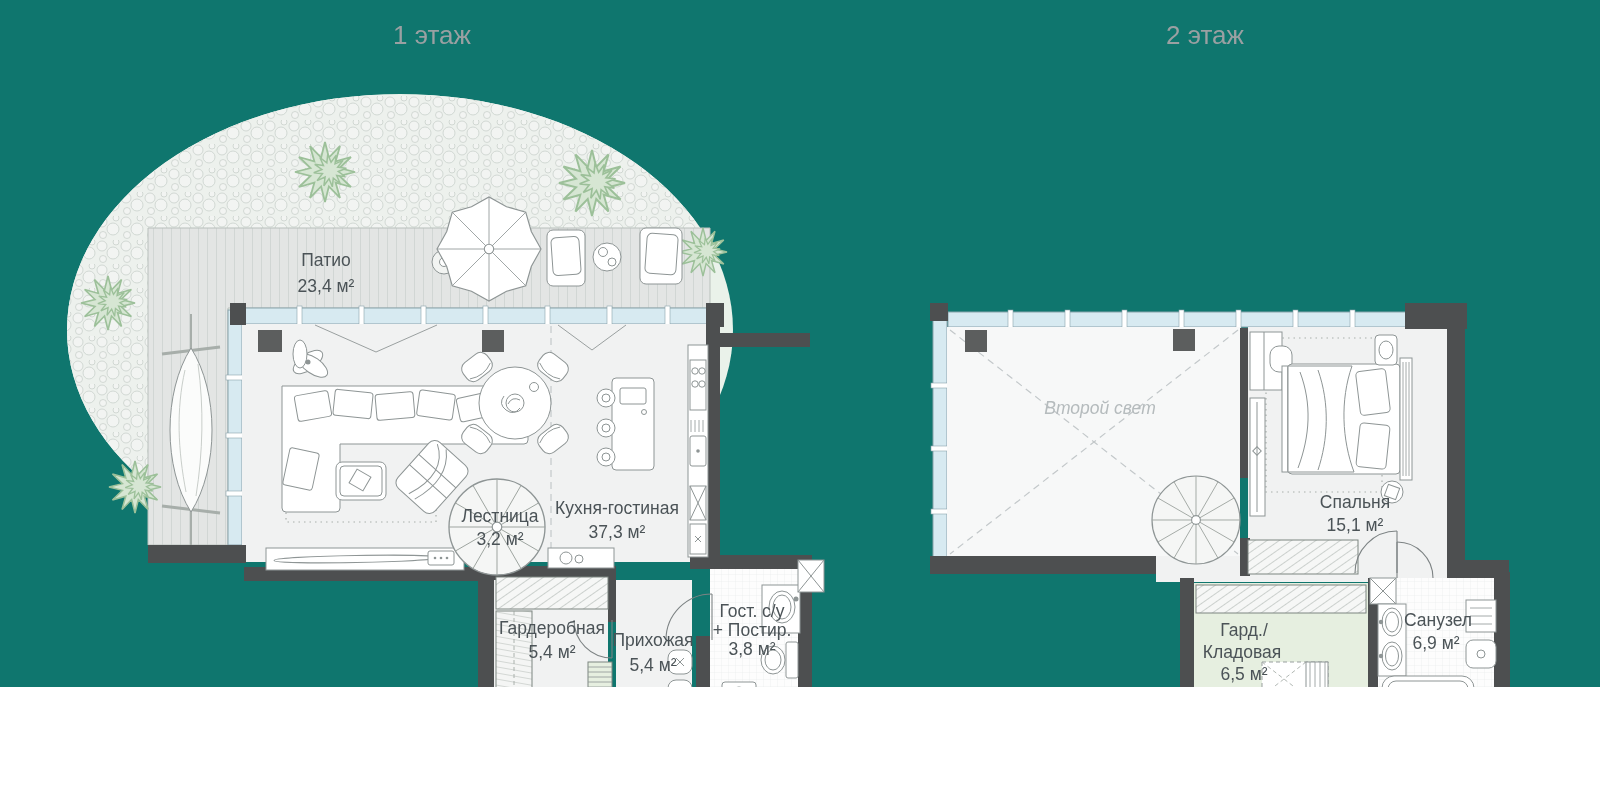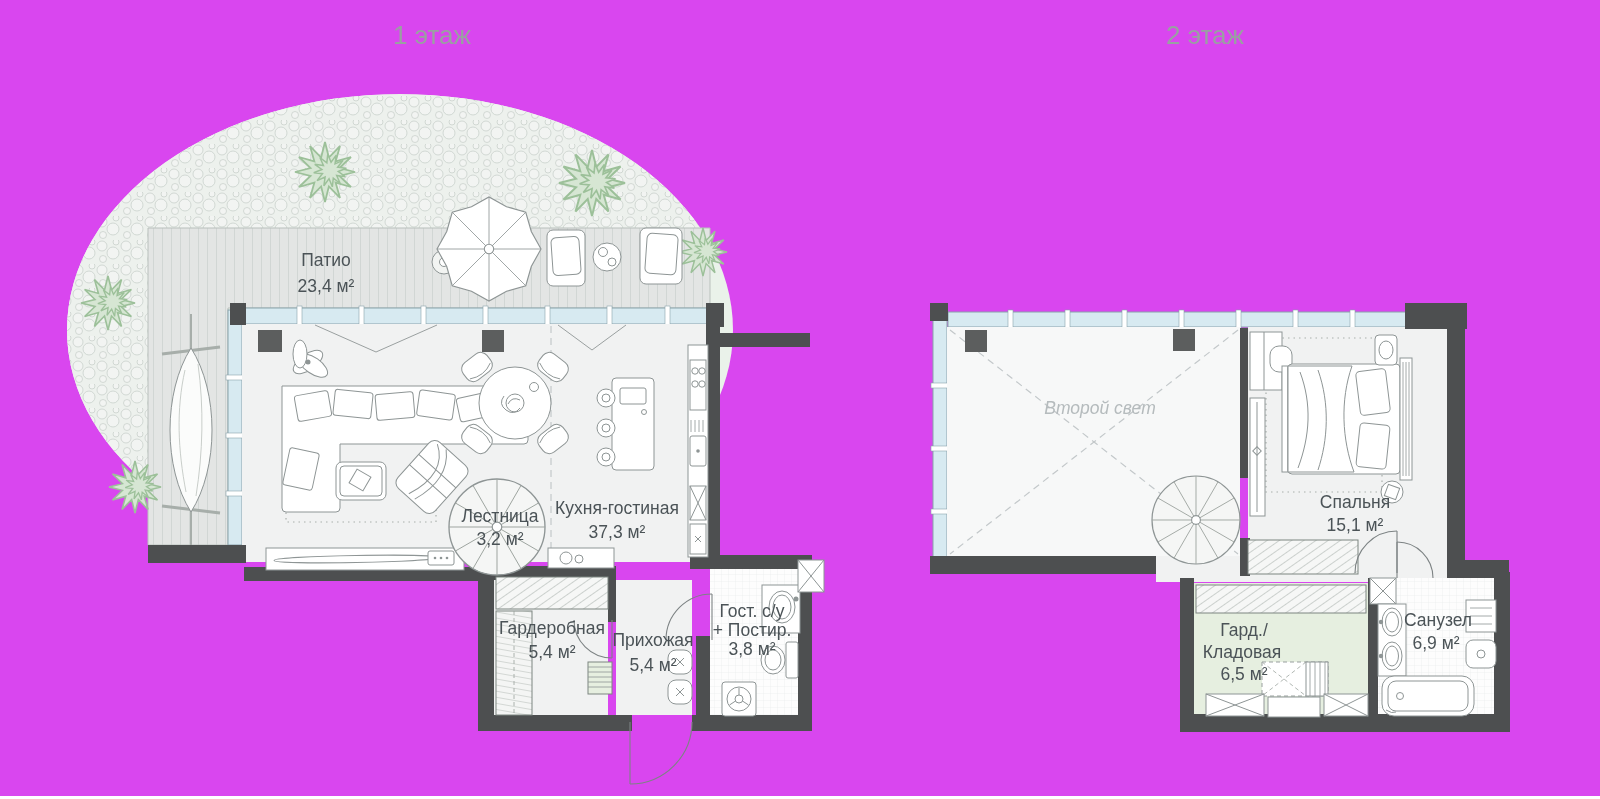--- a/index.html
+++ b/index.html
@@ -1,16 +1,16 @@
 <!DOCTYPE html>
 <html style="--c-wall: #4d4f50; --c-window: #d7eaf1; --c-window_frame: #8aa3ac; --c-deck: #e3e5e4; --c-deck_stripe: #cfd5d2; --c-lawn: #eaf2ea; --c-pebble_bg: #edf1ed; --c-pebble: #c9d0cc; --c-tree_fill: #d6e6d3; --c-tree_stroke: #9cc099; --c-room: #f1f2f2; --c-void: #f7f8f8; --c-storage: #e6efe0; --c-furniture: #8e9595; --c-dark_item: #5c5e5e; --c-label: #4b5357; --c-muted_label: #b5bbbd; --c-title: #9aa0a2; --c-rug_dot: #aab0ac; --c-dash: #c3c8ca;"><head>
 <meta charset="utf-8">
 <style>
   html,body{margin:0;padding:0;background:#fff;}
-  .canvas{position:relative;width:1600px;height:796px;background:#d946ef;overflow:hidden;
+  .canvas{position:relative;width:1600px;height:687px;background:#0f766e;overflow:hidden;
           font-family:"Liberation Sans",sans-serif;}
   svg{position:absolute;left:0;top:0;}
   .wall{fill:var(--c-wall,#4d4f50);}
   .win{fill:var(--c-window,#d7eaf1);stroke:var(--c-window_frame,#8aa3ac);stroke-width:1;}
   .tick{fill:#ffffff;stroke:var(--c-window_frame,#8aa3ac);stroke-width:0.6;}
   .room{fill:var(--c-room,#f1f2f2);}
   .voidfill{fill:var(--c-void,#f7f8f8);}
   .green{fill:var(--c-storage,#e6efe0);}
   .furn{fill:#ffffff;stroke:var(--c-furniture,#8e9595);stroke-width:1;}
   .furnln{fill:none;stroke:var(--c-furniture,#8e9595);stroke-width:1;}

